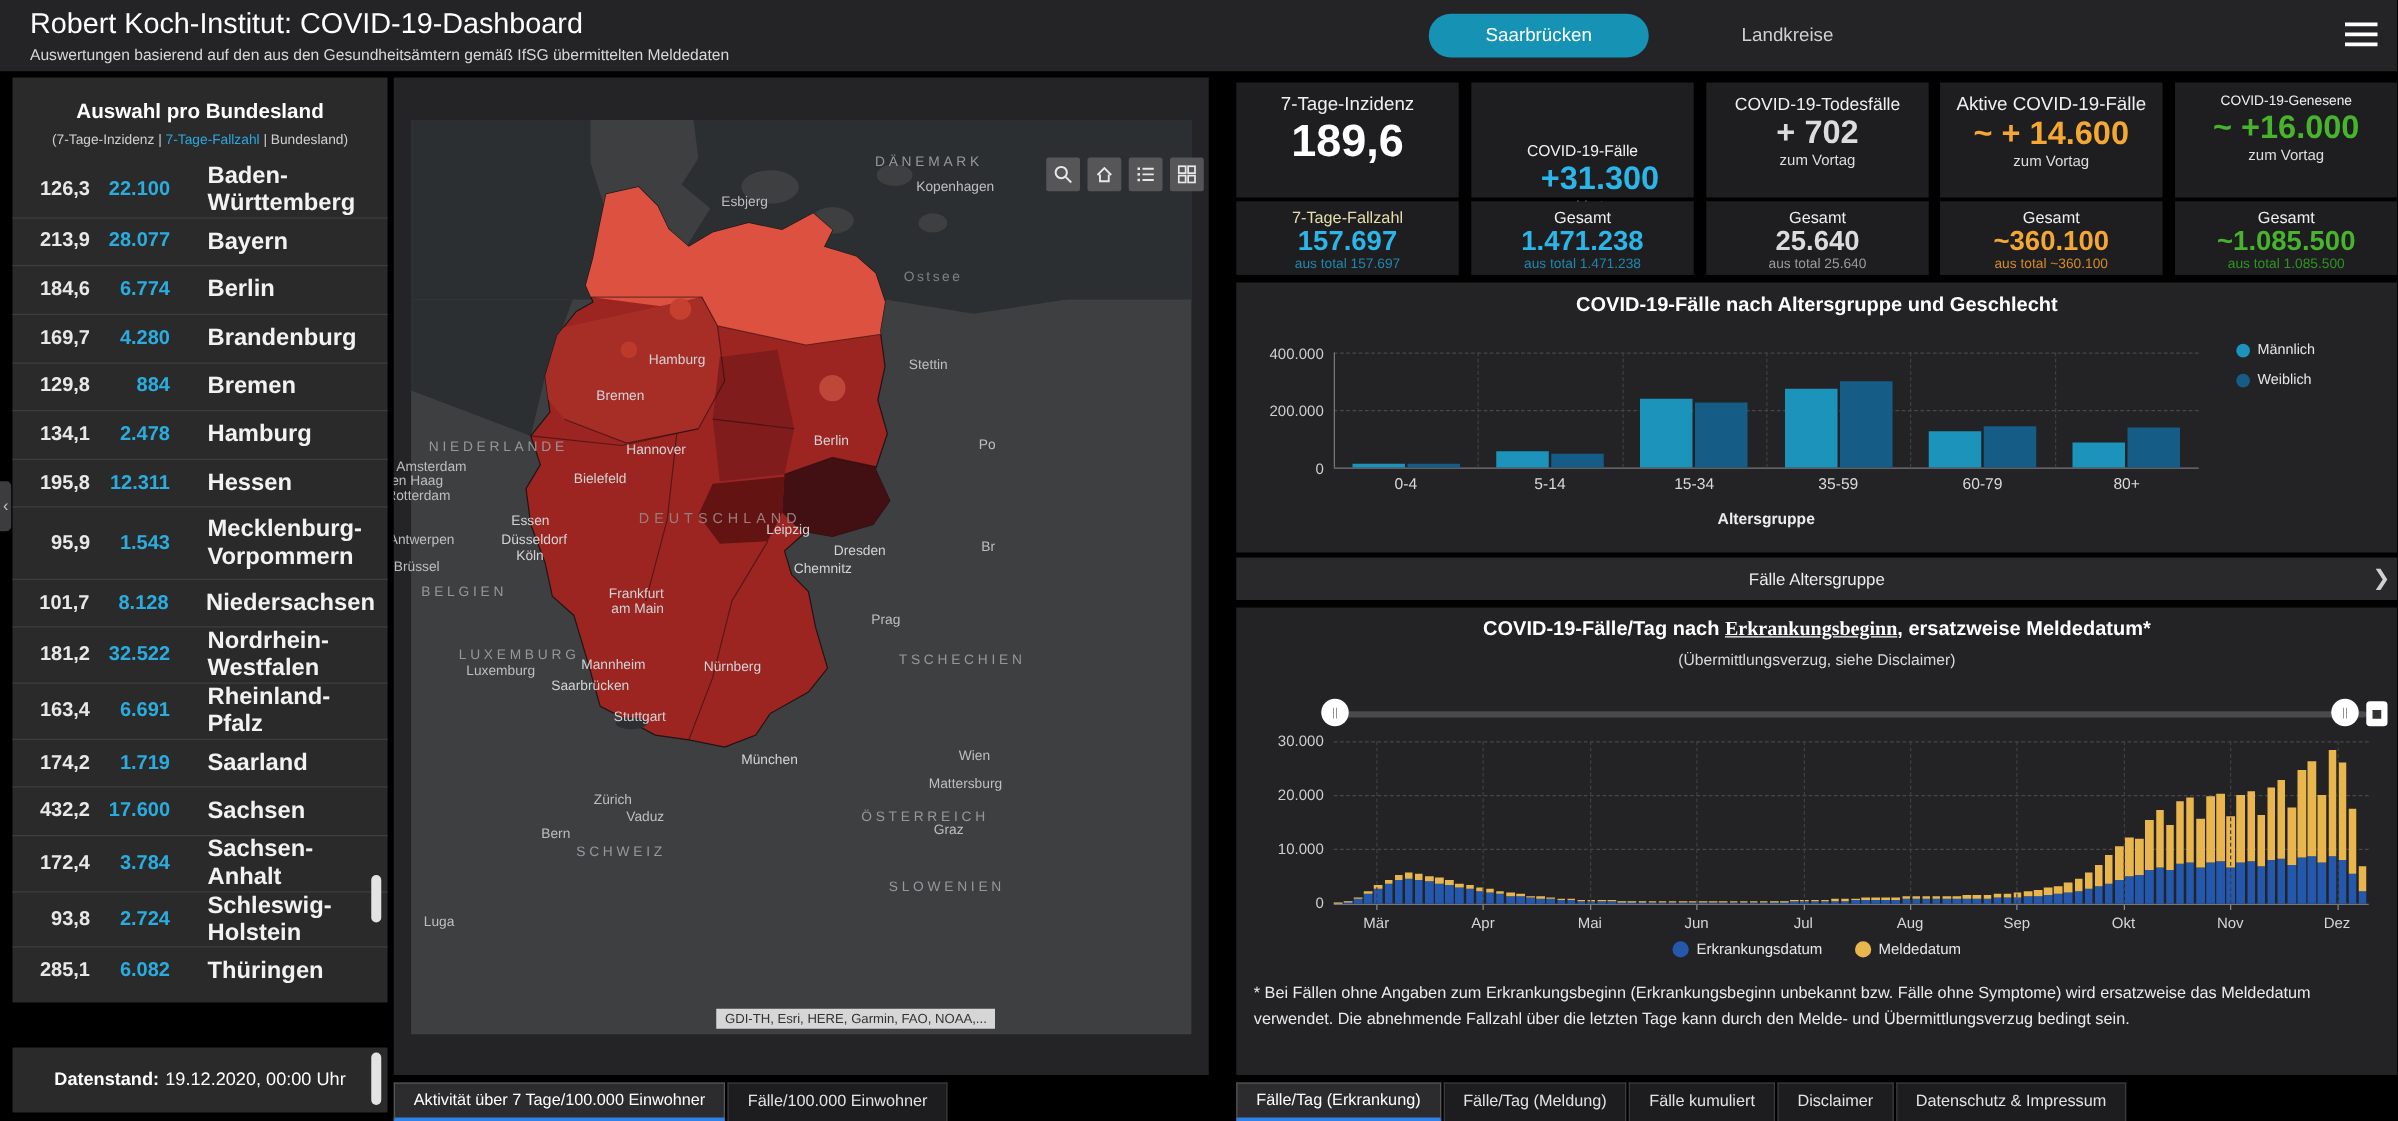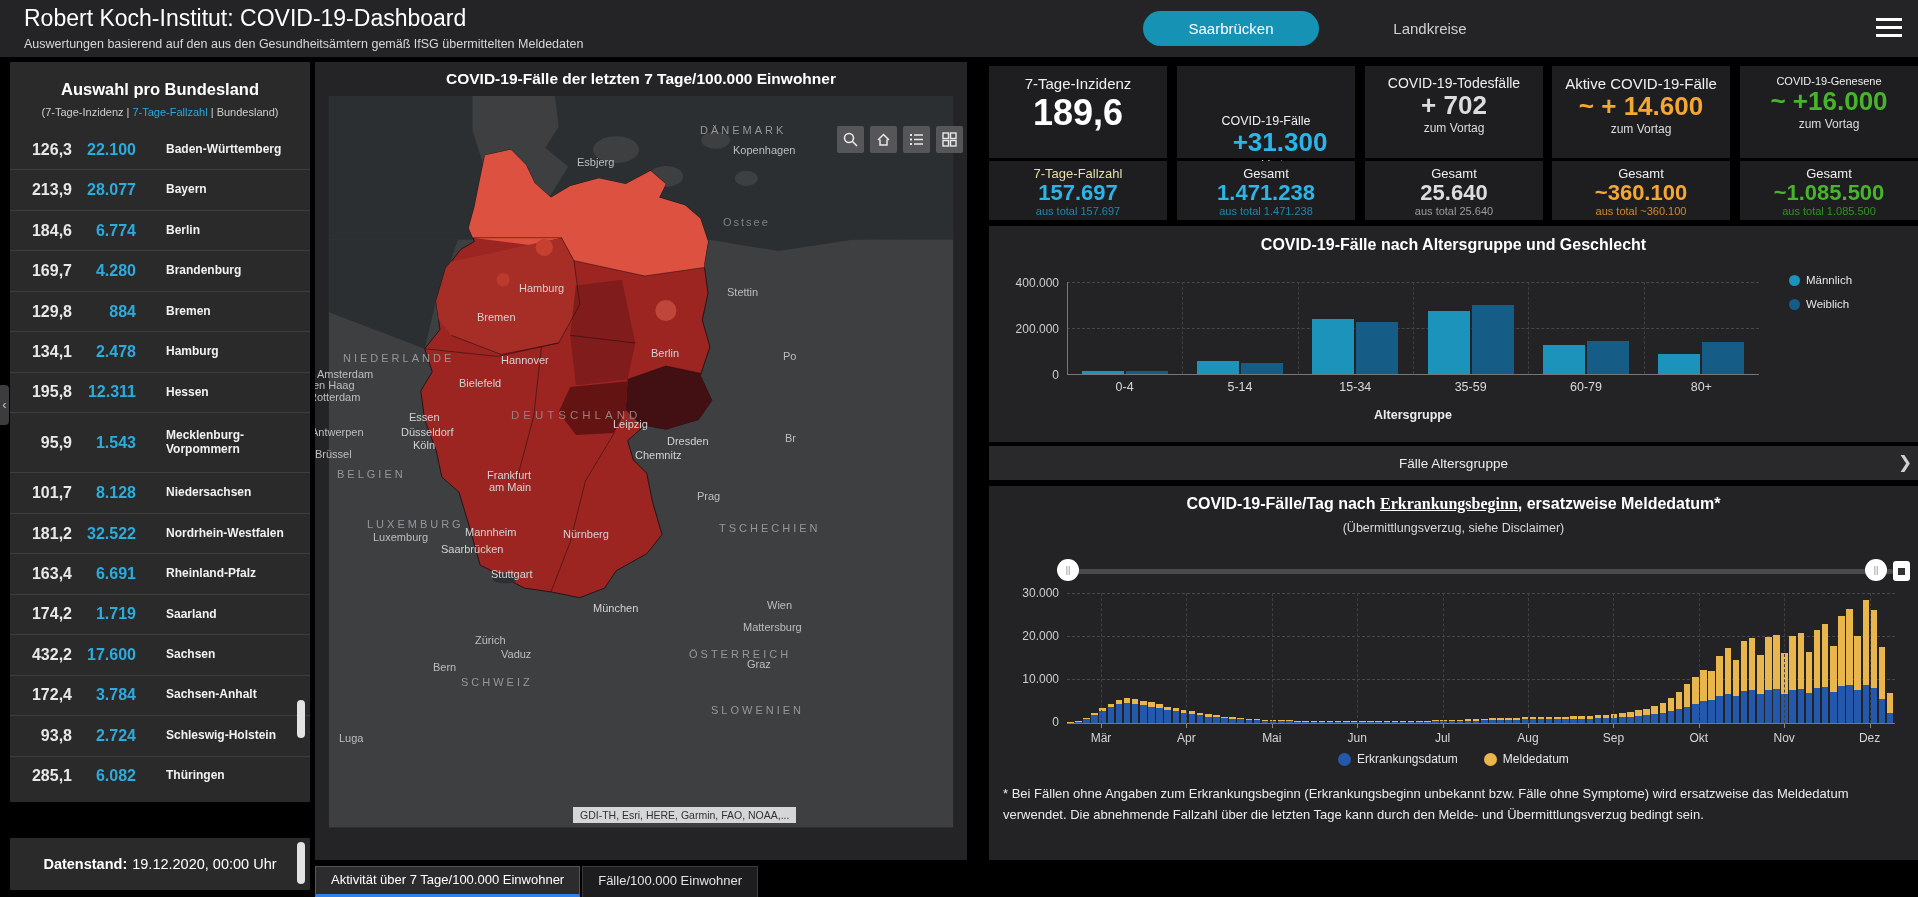--- a/index.html
+++ b/index.html
@@ -22,21 +22,21 @@
   #left-panel{left:10px;top:62px;width:300px;height:740px;background:#2a2a2b;}
   #lp-title{left:0;top:18px;width:300px;text-align:center;font-weight:bold;font-size:16.5px;}
   #lp-sub{left:0;top:44px;width:300px;text-align:center;font-size:11px;color:#cfcfcf;}
   #lp-sub .lnk{color:#2da7dd;}
   #lp-rows{left:0;top:68px;width:300px;height:666px;display:flex;flex-direction:column;}
   .srow{flex:1;display:flex;align-items:center;padding:0 10px;border-top:1px solid #3e3e40;cursor:pointer;}
   .srow:first-child{border-top:none;}
   .srow.tall{flex:1.5;}
   .srow .inz{width:52px;text-align:right;font-weight:bold;font-size:16px;color:#e8e8e8;}
   .srow .fall{width:64px;text-align:right;font-weight:bold;font-size:16px;color:#2bacdf;}
-  .srow .nm{flex:1;padding-left:30px;font-weight:bold;font-size:12px;color:#f2f2f2;line-height:1.15;}
+  .srow .nm{flex:1;padding-left:30px;font-weight:bold;font-size:19px;color:#f2f2f2;line-height:1.15;}
   #datenstand{left:10px;top:838px;width:300px;height:52px;background:#2a2a2b;
      display:flex;align-items:center;justify-content:center;font-size:14.5px;color:#fff;}
   #datenstand b{margin-right:5px;}
   .scroll-thumb{width:8px;border-radius:4px;background:#e3e3e3;}
   #collapse-handle{left:0;top:385px;width:9px;height:40px;background:#3c3c3e;border-radius:0 4px 4px 0;
      color:#c0c0c0;font-size:13px;line-height:40px;text-align:center;cursor:pointer;}
 
   
   #map-panel{left:315px;top:62px;width:652px;height:798px;background:#242426;overflow:hidden;}
   #map-title{left:0;top:0;width:652px;height:34px;line-height:34px;text-align:center;
@@ -223,21 +223,20 @@
   </div>
   <div class="abs scroll-thumb" style="left:297px;top:700px;height:38px;"></div>
   <div class="abs" id="datenstand">
     <b>Datenstand:</b>
     <span>19.12.2020, 00:00 Uhr</span>
   </div>
   <div class="abs scroll-thumb" style="left:297px;top:842px;height:42px;"></div>
   <div class="abs" id="collapse-handle">‹</div>
 
   <div class="abs" id="map-panel">
-    <div class="abs" id="map-title">COVID-19-Fälle der letzten 7 Tage/100.000 Einwohner</div>
     <svg class="abs" id="map-svg" width="652" height="764" viewBox="0 34 652 798">
       <rect x="0" y="34" width="652" height="764" fill="#3e3f41"></rect>
       <rect x="0" y="34" width="652" height="150" fill="#2c2f31"></rect>
       <polygon points="0,184 135,184 112,248 100,298 0,260" fill="#2c2f31"></polygon>
       <polygon points="396,184 470,196 652,168 652,140 400,140" fill="#2c2f31"></polygon>
       <polygon points="150,34 236,34 240,66 226,88 250,108 230,140 196,118 162,108 150,70" fill="#3e3f41"></polygon>
       <ellipse cx="300" cy="90" rx="24" ry="14" fill="#3e3f41"></ellipse>
       <ellipse cx="352" cy="118" rx="18" ry="11" fill="#3e3f41"></ellipse>
       <ellipse cx="404" cy="80" rx="15" ry="9" fill="#3e3f41"></ellipse>
       <ellipse cx="436" cy="120" rx="12" ry="8" fill="#3e3f41"></ellipse>
@@ -733,14 +732,21 @@
           <span class="dot" style="width:13px;height:13px;background:#2458ad;"></span>
           <span>Erkrankungsdatum</span>
         </span>
       <span style="display:flex;align-items:center;gap:6px;">
           <span class="dot" style="width:13px;height:13px;background:#e9b54d;"></span>
           <span>Meldedatum</span>
         </span>
     </div>
     <div class="abs" id="daily-disclaimer">* Bei Fällen ohne Angaben zum Erkrankungsbeginn (Erkrankungsbeginn unbekannt bzw. Fälle ohne Symptome) wird ersatzweise das Meldedatum verwendet. Die abnehmende Fallzahl über die letzten Tage kann durch den Melde- und Übermittlungsverzug bedingt sein.</div>
   </div>
+  <div class="abs tabrow" id="bottom-tabs">
+      <div class="tab active">Fälle/Tag (Erkrankung)</div>
+      <div class="tab">Fälle/Tag (Meldung)</div>
+      <div class="tab">Fälle kumuliert</div>
+      <div class="tab">Disclaimer</div>
+      <div class="tab">Datenschutz &amp; Impressum</div>
+    </div>
 
 </div>
 
 </body></html>

